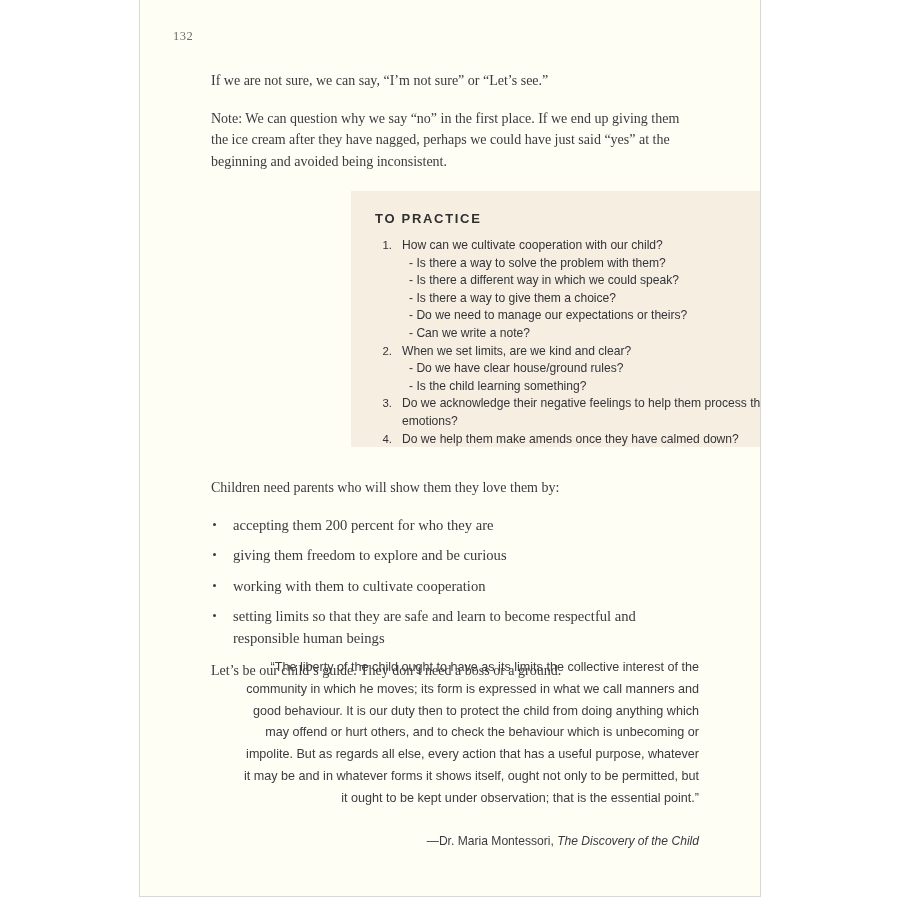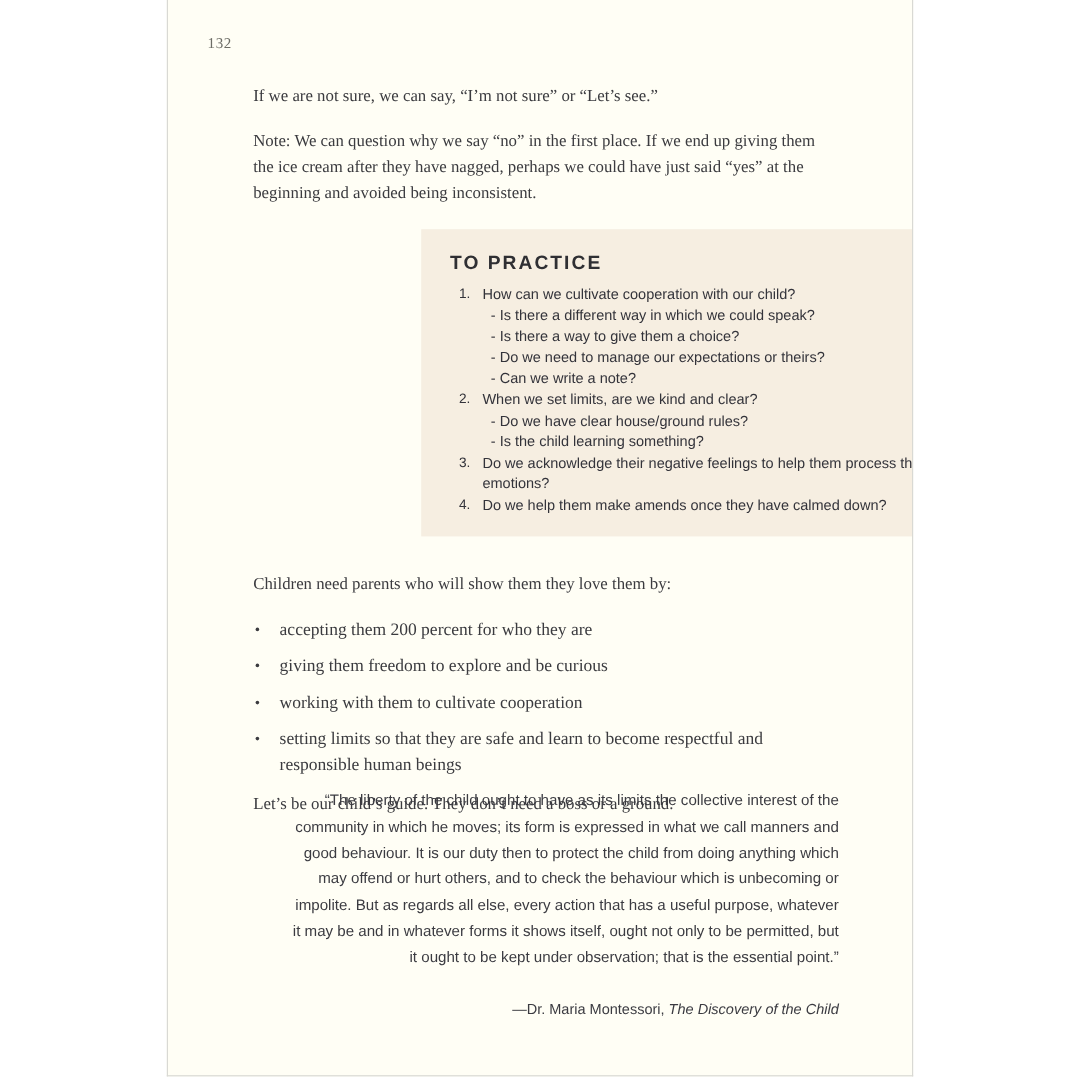--- a/index.html
+++ b/index.html
@@ -66,21 +66,21 @@
     width: 484px;
     height: 256px;
     background: #F6EEE1;
     box-sizing: border-box;
   }
   #practice-title {
     position: absolute;
     left: 24px;
     top: 20px;
     font-family: "Liberation Sans", "DejaVu Sans", sans-serif;
-    font-size: 16px;
+    font-size: 13px;
     font-weight: bold;
     letter-spacing: 1.7px;
     color: #2f2f33;
   }
   #practice-list {
     position: absolute;
     left: 21px;
     top: 46px;
     right: 12px;
   }
@@ -191,20 +191,21 @@
   </div>
 
   <div id="practice-box">
     <div id="practice-title">TO PRACTICE</div>
     <div id="practice-list">
 
       <div class="pr-item">
         <span class="pr-num">1.</span>
         <span class="pr-text">How can we cultivate cooperation with our child?</span>
       </div>
+      <div class="pr-sub">- Is there a way to solve the problem with them?</div>
       <div class="pr-sub">- Is there a different way in which we could speak?</div>
       <div class="pr-sub">- Is there a way to give them a choice?</div>
       <div class="pr-sub">- Do we need to manage our expectations or theirs?</div>
       <div class="pr-sub">- Can we write a note?</div>
 
       <div class="pr-item">
         <span class="pr-num">2.</span>
         <span class="pr-text">When we set limits, are we kind and clear?</span>
       </div>
       <div class="pr-sub">- Do we have clear house/ground rules?</div>

